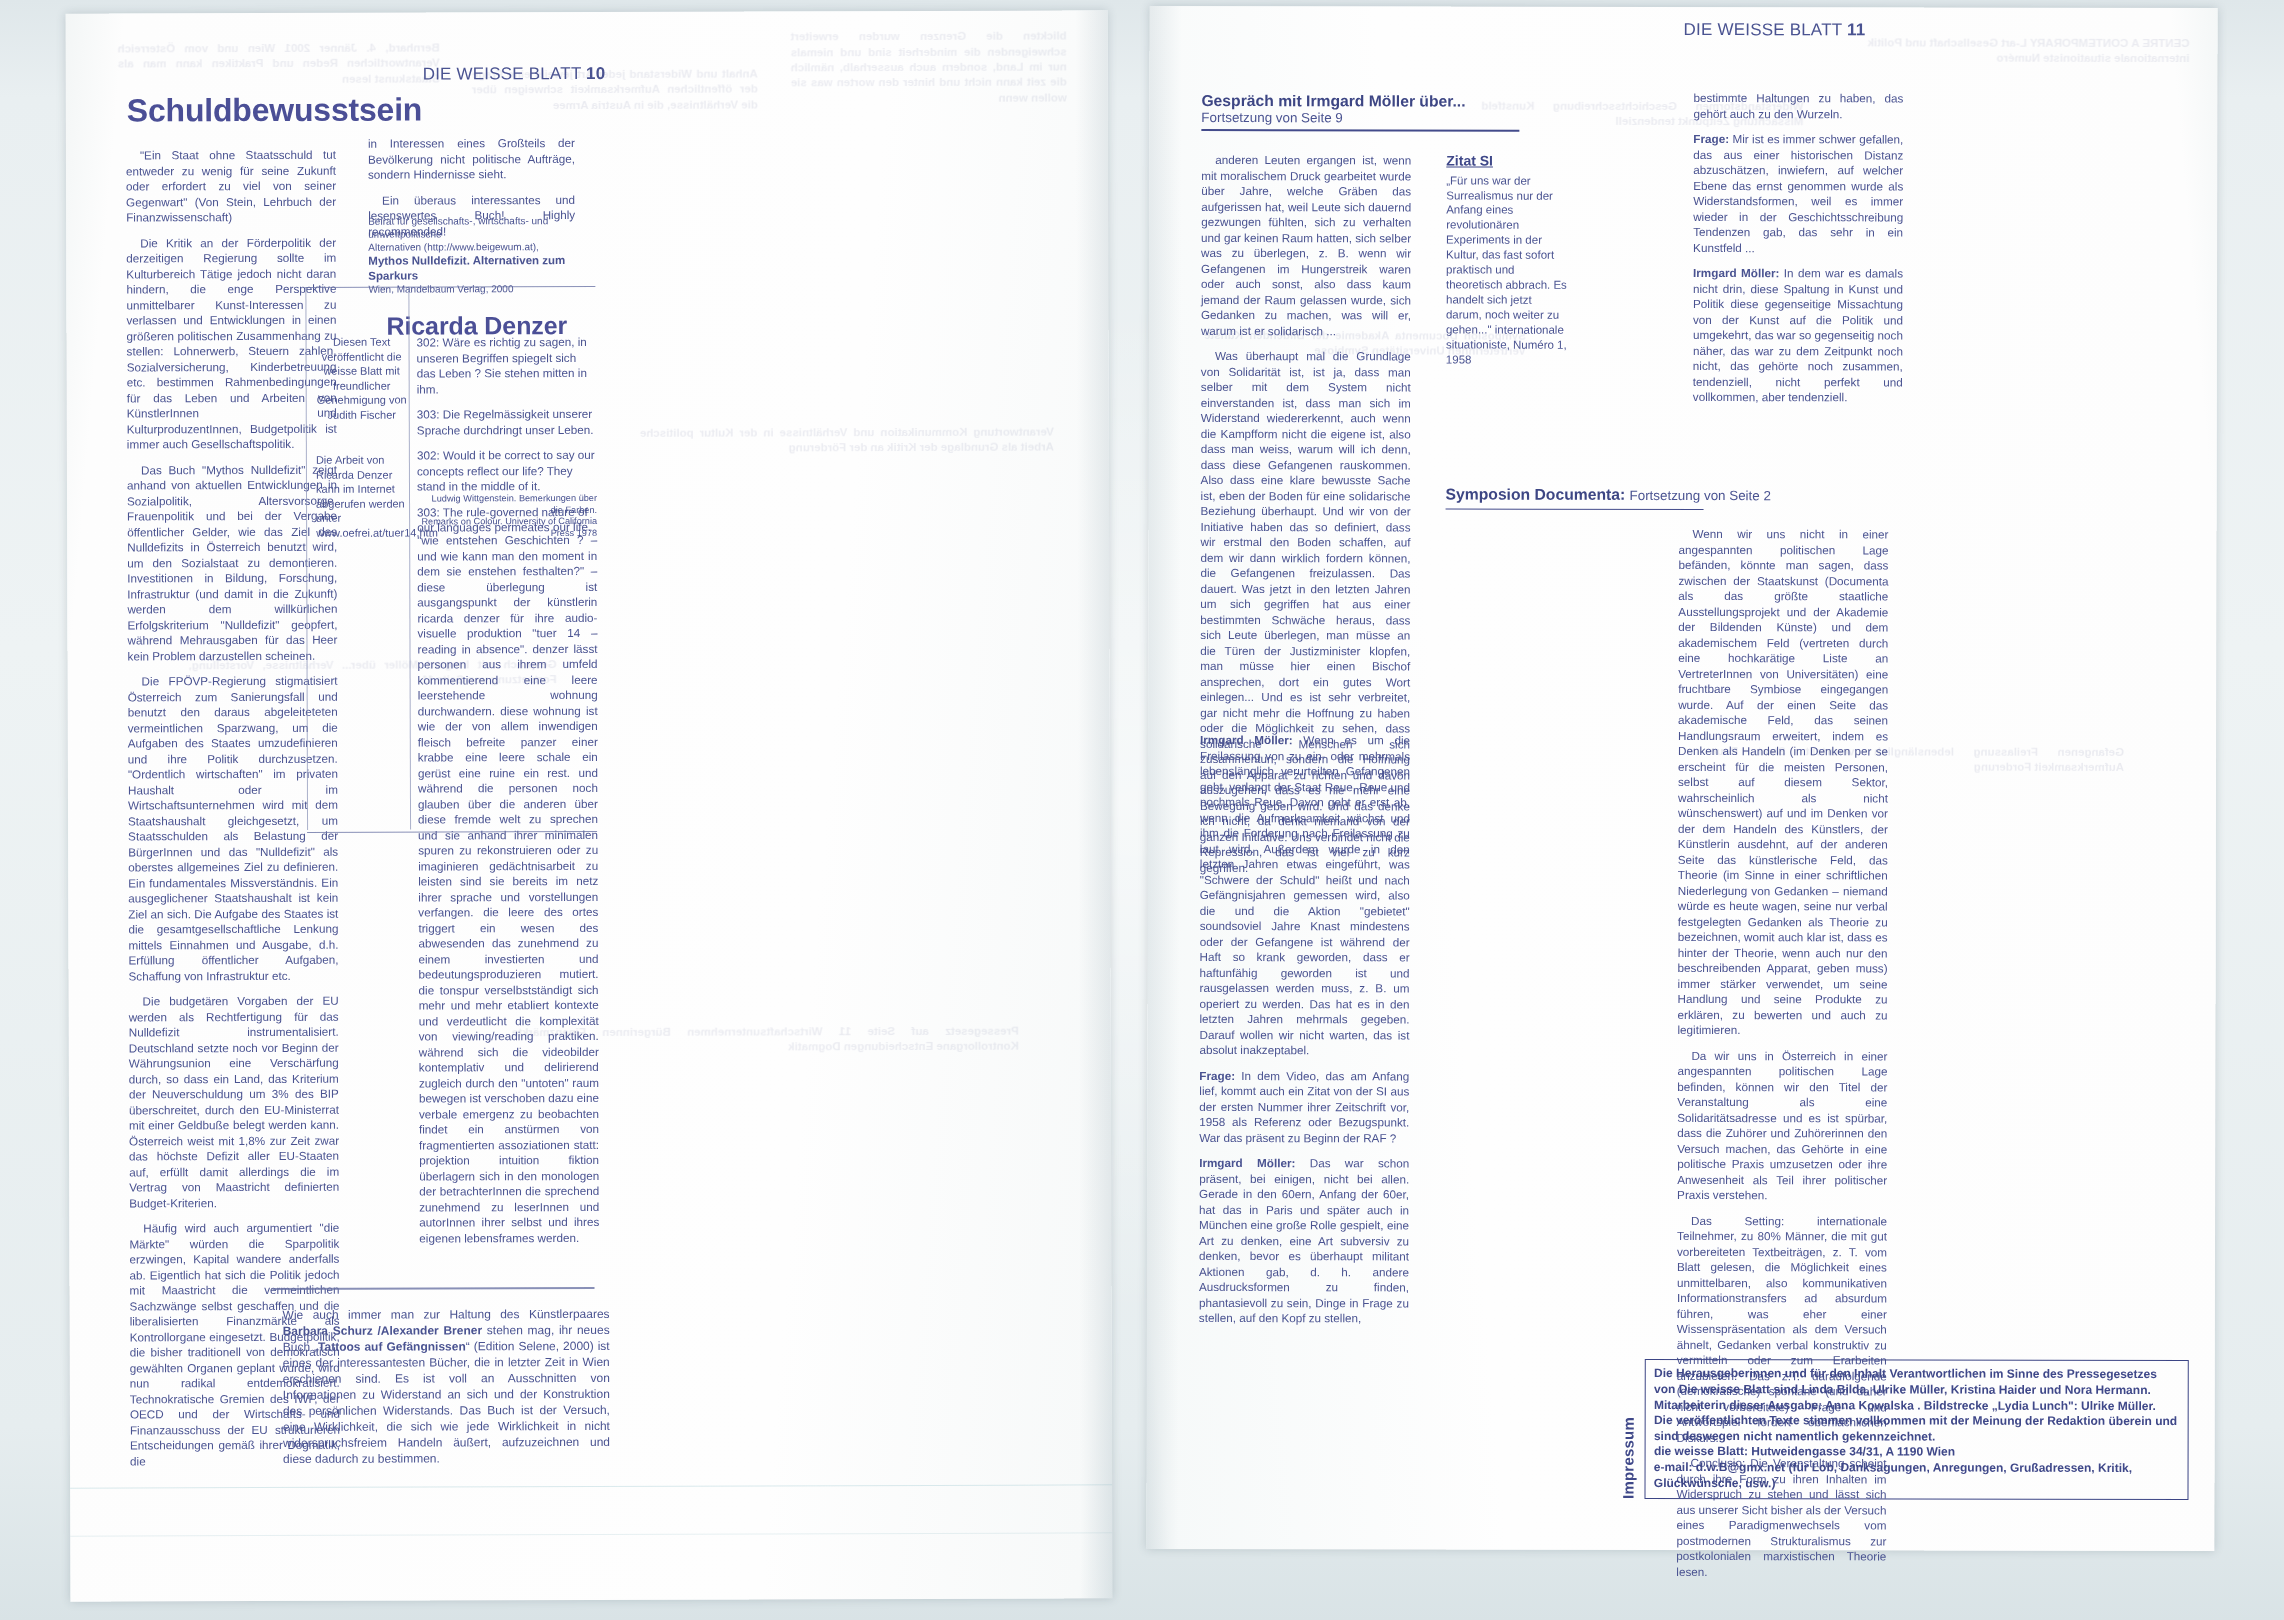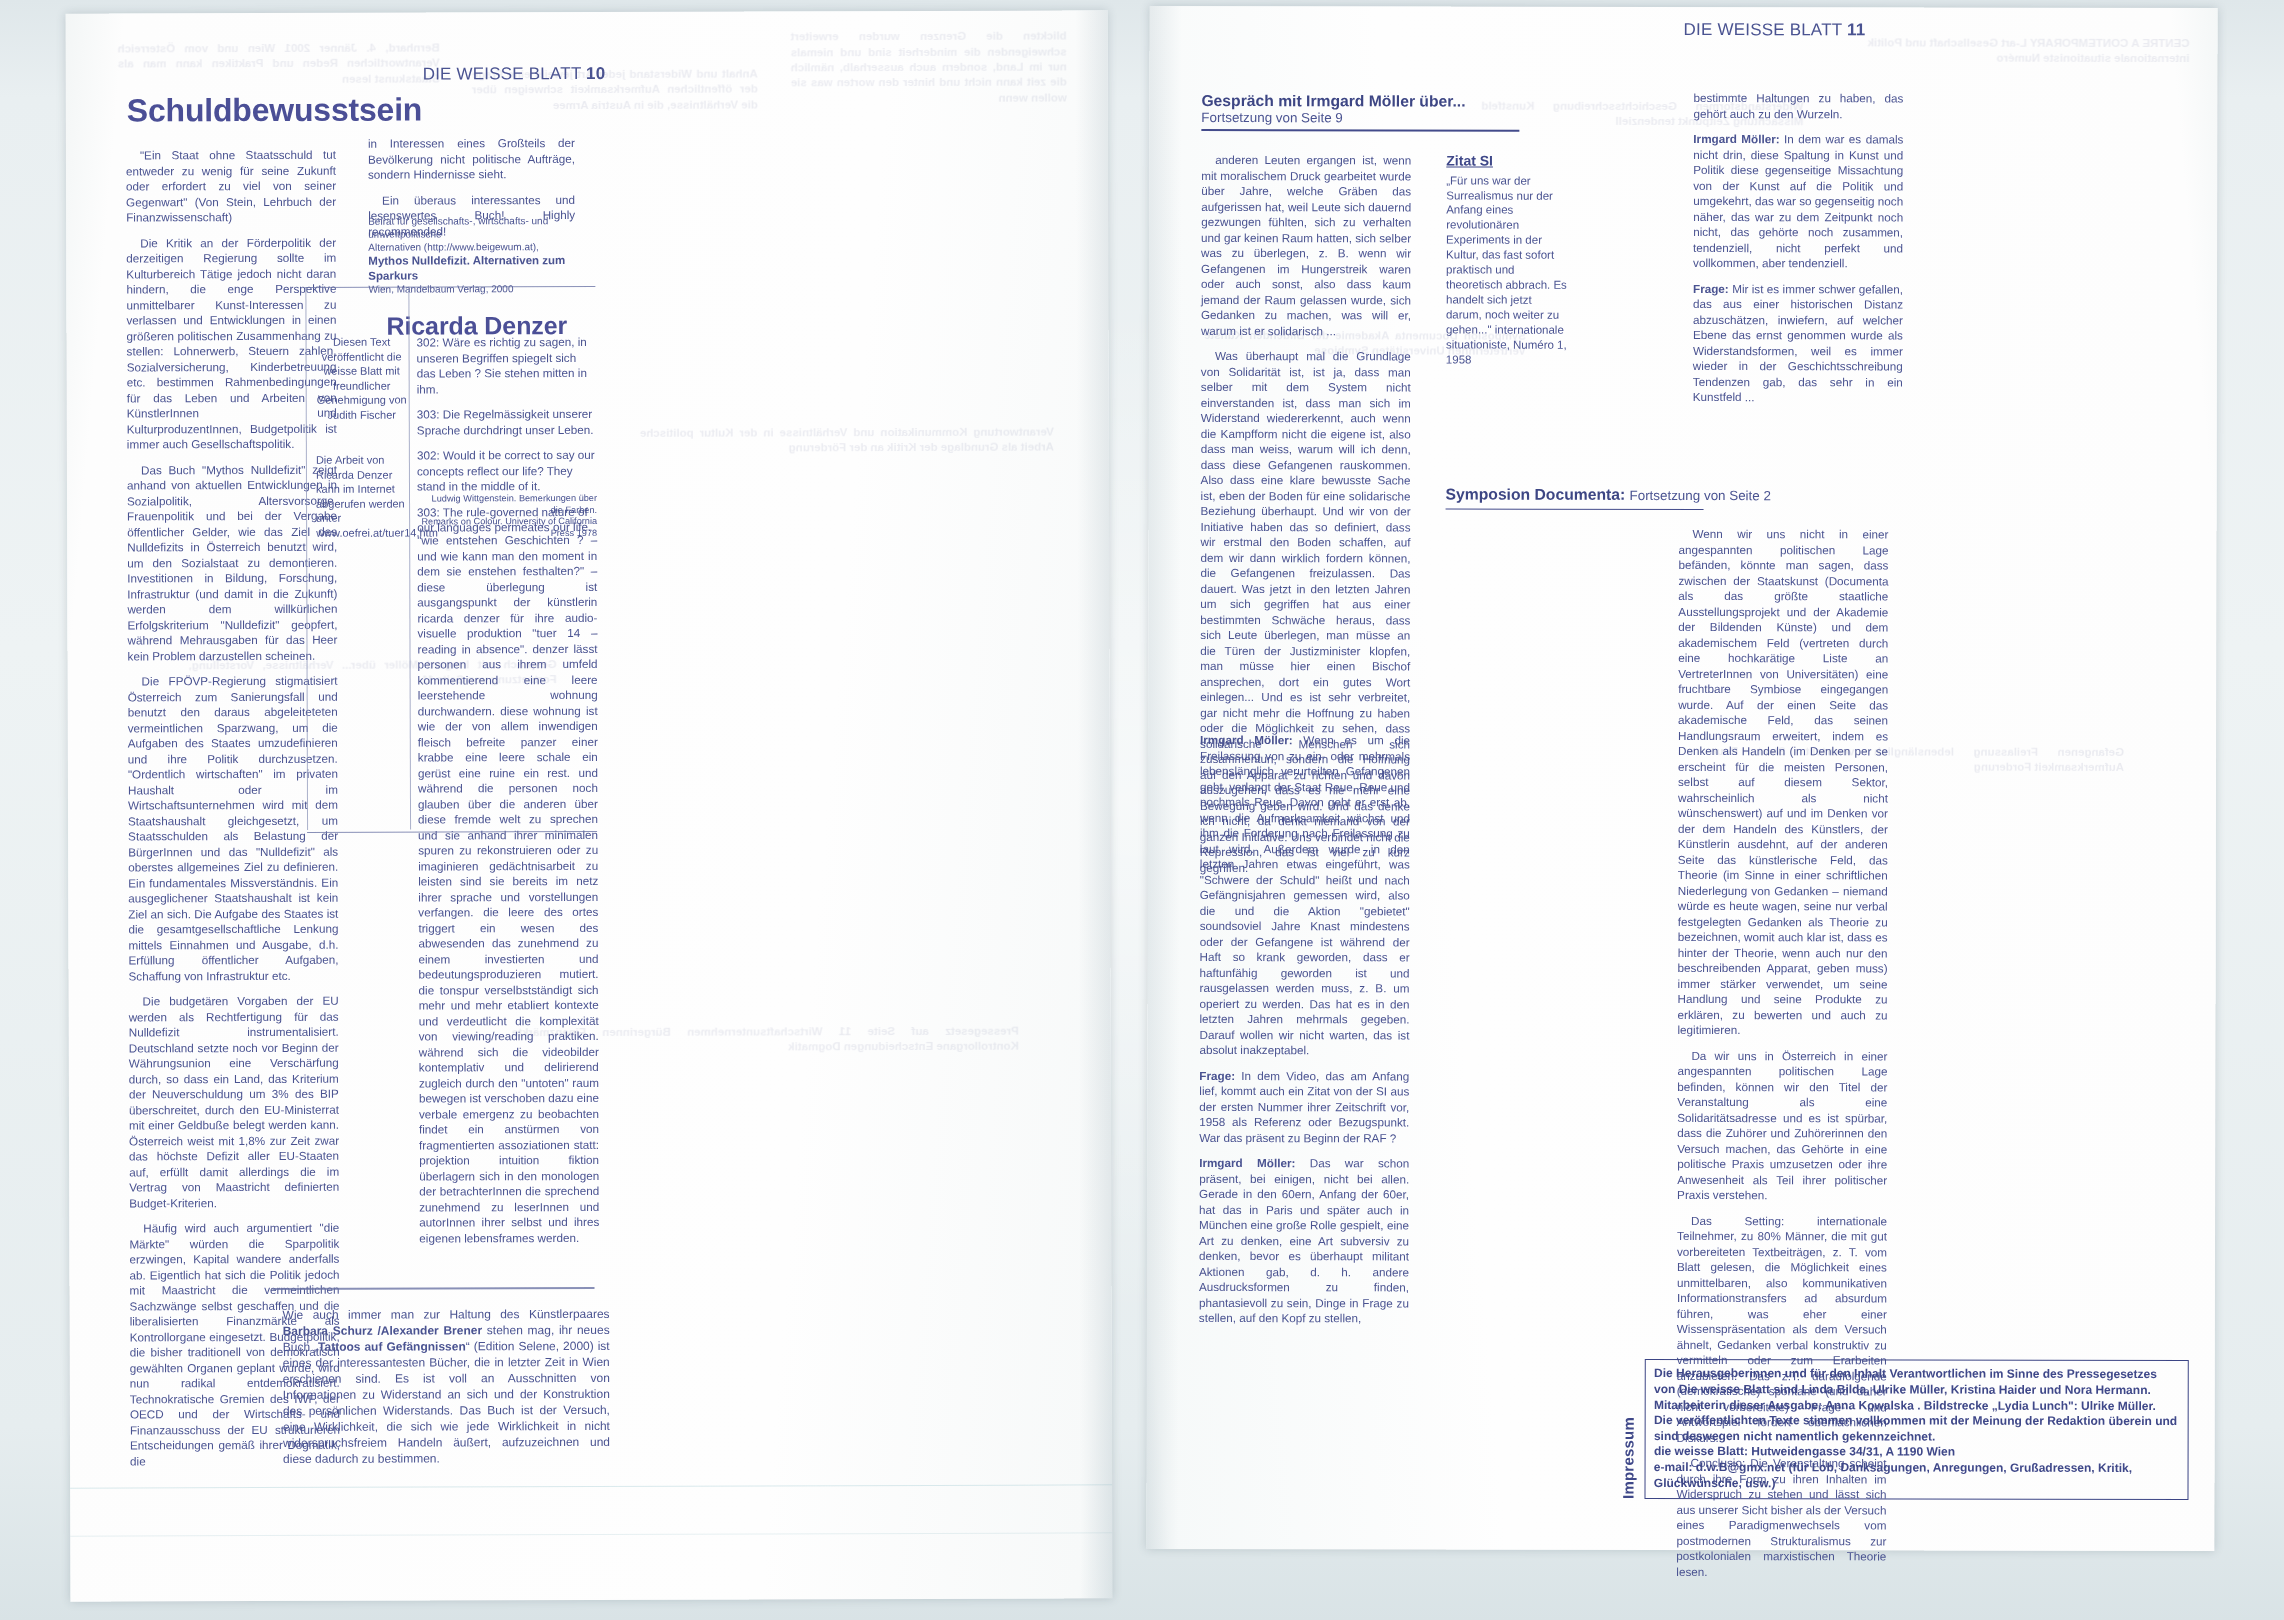--- a/index.html
+++ b/index.html
@@ -270,26 +270,26 @@
       <p>Da wir uns in Österreich in einer angespannten politischen Lage befinden, können wir den Titel der Veranstaltung als eine Solidaritätsadresse und es ist spürbar, dass die Zuhörer und Zuhörerinnen den Versuch machen, das Gehörte in eine politische Praxis umzusetzen oder ihre Anwesenheit als Teil ihrer politischer Praxis verstehen.</p>
       <p>Das Setting: internationale Teilnehmer, zu 80% Männer, die mit gut vorbereiteten Textbeiträgen, z. T. vom Blatt gelesen, die Möglichkeit eines unmittelbaren, also kommunikativen Informationstransfers ad absurdum führen, was eher einer Wissenspräsentation als dem Versuch ähnelt, Gedanken verbal konstruktiv zu vermitteln oder zum Erarbeiten anzubieten. Das z.T. daraufolgende (demokratische) spontane (und daher nicht vorbereitete) Frage- und Antwortspiel fördert oberflächlichen Diskurs.</p>
       <p>Conclusio: Die Veranstaltung scheint durch ihre Form zu ihren Inhalten im Widerspruch zu stehen und lässt sich aus unserer Sicht bisher als der Versuch eines Paradigmenwechsels vom postmodernen Strukturalismus zur postkolonialen marxistischen Theorie lesen.</p>
     </div>
 
     <div class="col" style="left:544px;top:83px;width:210px;">
       <p class="noind">
         <span>bestimmte Haltungen zu haben, das gehört auch zu den Wurzeln.</span>
       </p>
       <p class="noind">
+        <b>Frage:</b>
+        <span>Mir ist es immer schwer gefallen, das aus einer historischen Distanz abzuschätzen, inwiefern, auf welcher Ebene das ernst genommen wurde als Widerstandsformen, weil es immer wieder in der Geschichtsschreibung Tendenzen gab, das sehr in ein Kunstfeld ...</span>
+      </p>
+      <p class="noind">
         <b>Irmgard Möller:</b>
         <span>In dem war es damals nicht drin, diese Spaltung in Kunst und Politik diese gegenseitige Missachtung von der Kunst auf die Politik und umgekehrt, das war so gegenseitig noch näher, das war zu dem Zeitpunkt noch nicht, das gehörte noch zusammen, tendenziell, nicht perfekt und vollkommen, aber tendenziell.</span>
-      </p>
-      <p class="noind">
-        <b>Frage:</b>
-        <span>Mir ist es immer schwer gefallen, das aus einer historischen Distanz abzuschätzen, inwiefern, auf welcher Ebene das ernst genommen wurde als Widerstandsformen, weil es immer wieder in der Geschichtsschreibung Tendenzen gab, das sehr in ein Kunstfeld ...</span>
       </p>
     </div>
 
     <div id="impressum-label" style="left:473px;top:1354px;height:138px;">Impressum</div>
     <div id="impressum-box" style="left:498px;top:1352px;width:525px;">
       <div>Die Herausgeberinnen und für den Inhalt Verantwortlichen im Sinne des Pressegesetzes</div>
       <div>von Die weisse Blatt sind Linda Bilda, Ulrike Müller, Kristina Haider und Nora Hermann.</div>
       <div>Mitarbeiterin dieser Ausgabe: Anna Kowalska . Bildstrecke „Lydia Lunch": Ulrike Müller.</div>
       <div>Die veröffentlichten Texte stimmen vollkommen mit der Meinung der Redaktion überein und</div>
       <div>sind deswegen nicht namentlich gekennzeichnet.</div>

